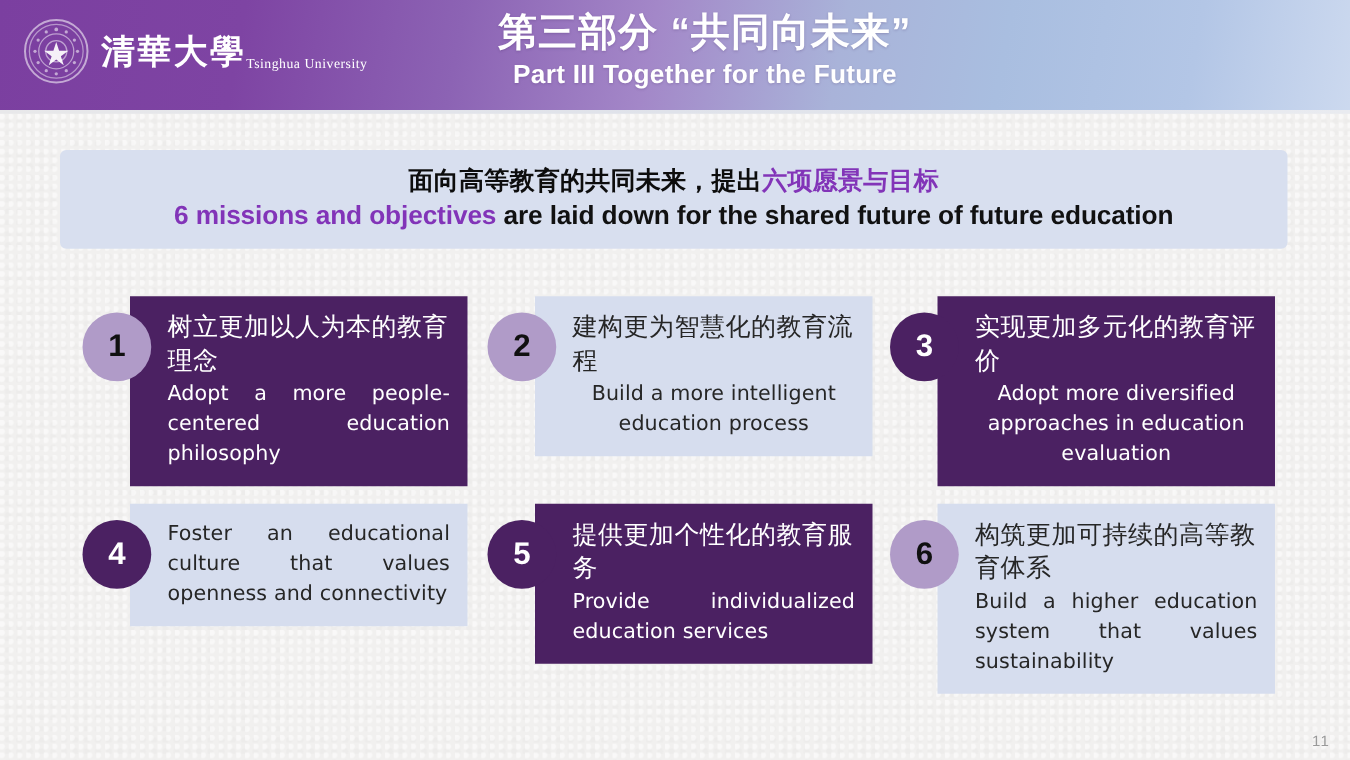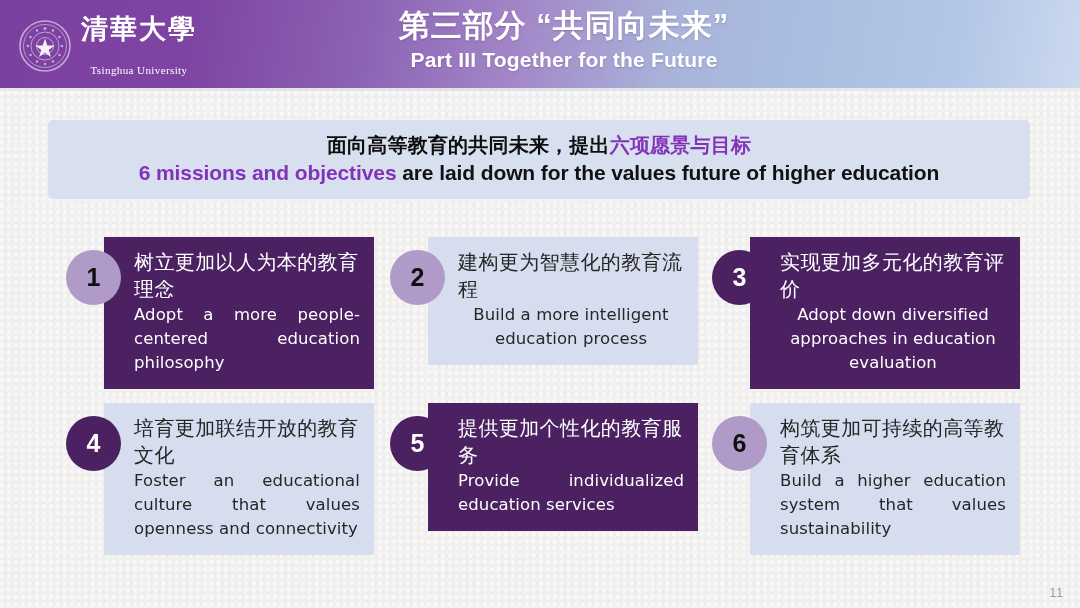--- a/index.html
+++ b/index.html
@@ -17,21 +17,21 @@
     background-size: 7px 7px, 9px 9px, 100% 100%;
   }
 
   
   #header{
     position:absolute; left:0; top:0; width:1080px; height:88px;
     background:linear-gradient(100deg,#7b3fa0 0%,#7e44a3 18%,#8c63b4 34%,#a387c8 48%,#a9b3d9 62%,#a9bee0 74%,#b3c6e6 88%,#ccd9ef 100%);
   }
   #logo-wrap{ position:absolute; left:18px; top:14px; display:flex; align-items:center; gap:9px; }
   .seal{ width:54px; height:54px; }
-  .logo-text{ display:flex; flex-direction:column; align-items:center; }
+  .logo-text{ display:flex; flex-direction:row; align-items:center; }
   .logo-cn{
     font-family:"Liberation Serif","DejaVu Serif",serif;
     color:#ffffff; font-size:27px; font-weight:700; letter-spacing:2px;
     line-height:30px; white-space:nowrap;
   }
   .logo-en{
     font-family:"Liberation Serif","DejaVu Serif",serif;
     color:#ffffff; font-size:11px; line-height:13px; letter-spacing:.4px; white-space:nowrap;margin-top:20px;
   }
   #title-block{
@@ -156,21 +156,21 @@
       <div id="title-en">Part III  Together for the Future</div>
     </div>
   </div>
   <div id="header-rule"></div>
 
   <div id="banner">
     <div id="banner-cn">
       <span>面向高等教育的共同未来，提出</span><span class="accent">六项愿景与目标</span>
     </div>
     <div id="banner-en">
-      <span class="accent">6 missions and objectives</span><span> are laid down for the values future of higher education</span>
+      <span class="accent">6 missions and objectives</span><span> are laid down for the shared future of future education</span>
     </div>
   </div>
 
   <div class="card" id="card-1">
     <div class="badge light">1</div>
     <div class="panel dark">
       <div class="cn">树立更加以人为本的教育理念</div>
       <div class="en just">Adopt a more people-centered education philosophy</div>
     </div>
   </div>
@@ -180,28 +180,27 @@
     <div class="panel light">
       <div class="cn">建构更为智慧化的教育流程</div>
       <div class="en">Build a more intelligent education process</div>
     </div>
   </div>
 
   <div class="card" id="card-3">
     <div class="badge dark">3</div>
     <div class="panel dark">
       <div class="cn">实现更加多元化的教育评价</div>
-      <div class="en">Adopt down diversified approaches in education evaluation</div>
+      <div class="en">Adopt more diversified approaches in education evaluation</div>
     </div>
   </div>
 
   <div class="card" id="card-4">
     <div class="badge dark">4</div>
     <div class="panel light">
-      <div class="cn">培育更加联结开放的教育文化</div>
       <div class="en just">Foster an educational culture that values openness and connectivity</div>
     </div>
   </div>
 
   <div class="card" id="card-5">
     <div class="badge dark">5</div>
     <div class="panel dark">
       <div class="cn">提供更加个性化的教育服务</div>
       <div class="en just">Provide individualized education services</div>
     </div>

